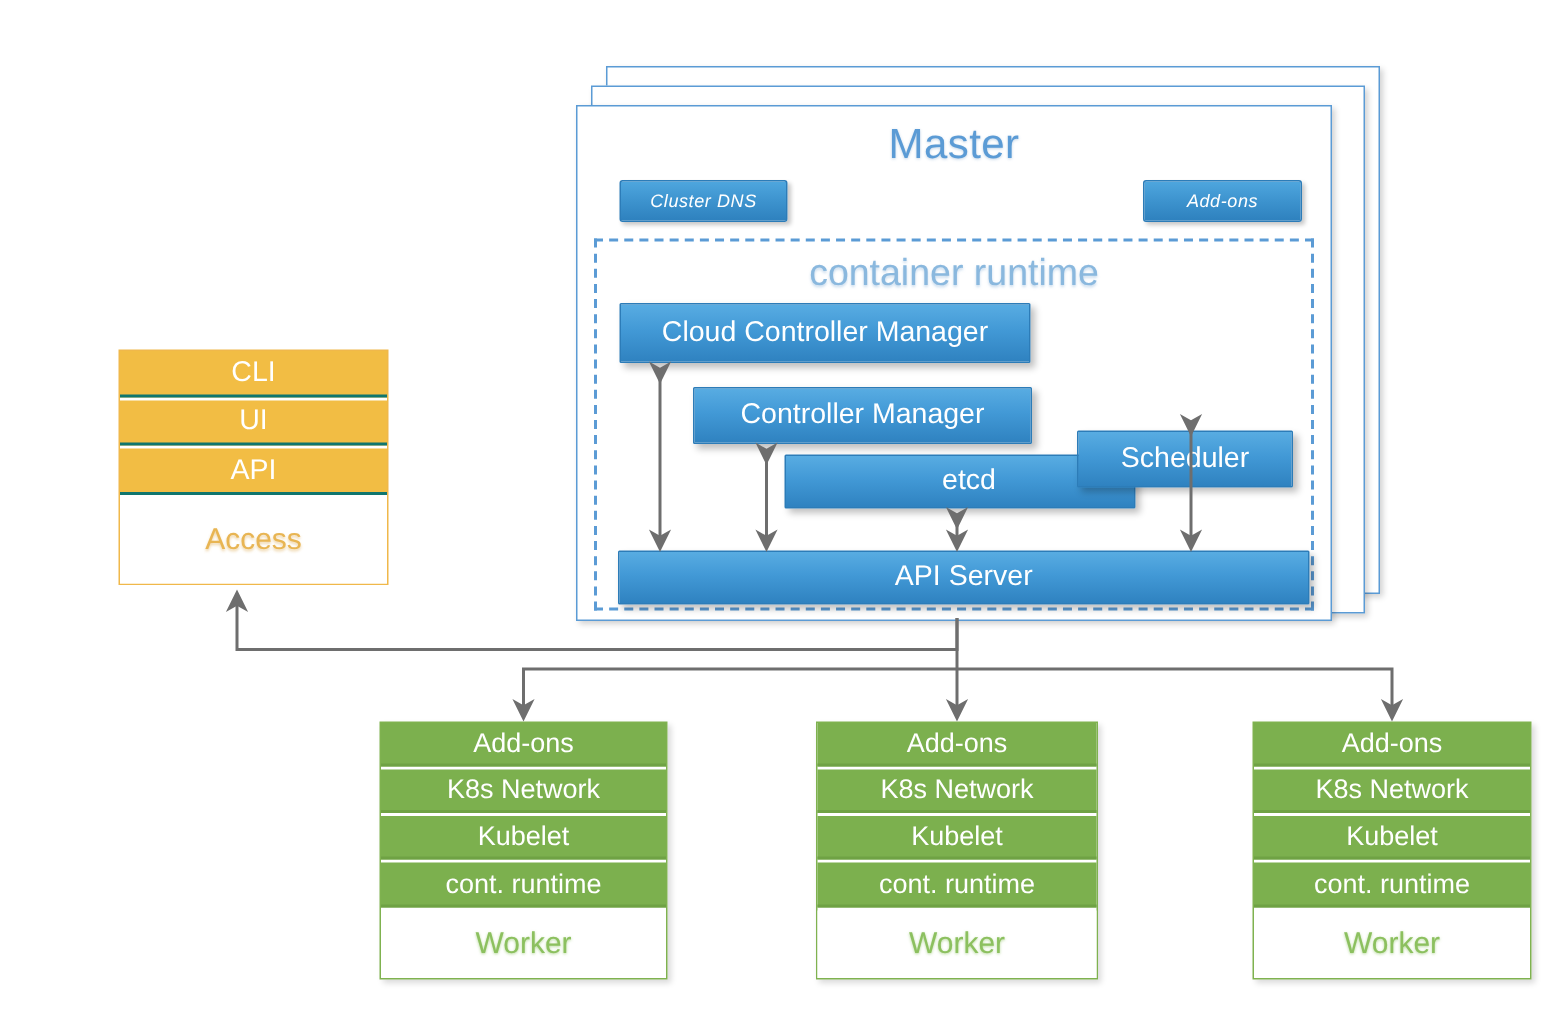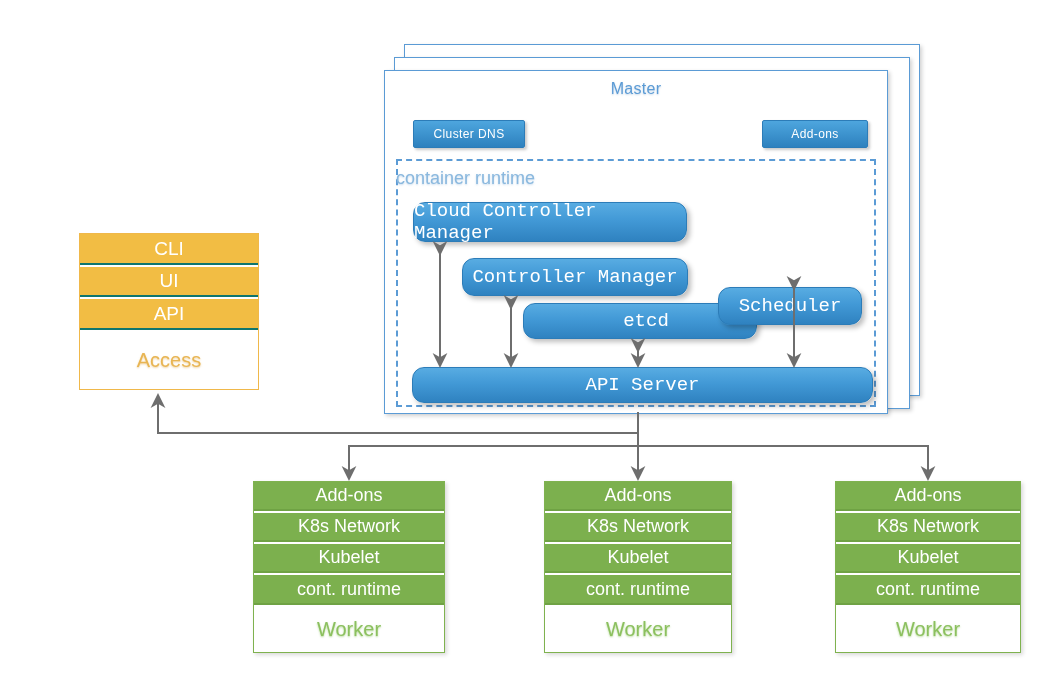--- a/index.html
+++ b/index.html
@@ -21,64 +21,64 @@
     background:#ffffff;
     box-shadow:2px 2px 4px rgba(0,0,0,.18);
   }
   .panel-back3{left:404px;top:44px;width:516px;height:352px;}
   .panel-back2{left:394px;top:57px;width:516px;height:352px;}
   .panel-front{left:384px;top:70px;width:504px;height:344px;}
 
   .master-title{
     left:384px;top:80px;width:504px;
     text-align:center;
-    font-size:16px;
+    font-size:28px;
     color:#5B9BD5;
     text-shadow:0 1px 2px rgba(120,160,200,.45);
     letter-spacing:.3px;
   }
 
   
   .badge{
     background:linear-gradient(to bottom,#4EA6DE 0%,#3D93CE 50%,#2E81BE 100%);
     border:1px solid #2C7CB8;
     border-radius:2px;
     color:#ffffff;
     font-size:12px;
     display:flex;align-items:center;justify-content:center;
     box-shadow:2px 2px 3px rgba(0,0,0,.22);
     letter-spacing:.4px;
+    font-style:italic;
   }
   .badge-dns{left:413px;top:120px;width:112px;height:28px;}
   .badge-addons{left:762px;top:120px;width:106px;height:28px;}
 
   
   .runtime-box{
     left:396px;top:159px;width:480px;height:248px;
     border:2px dashed #5B9BD5;
     background:transparent;
   }
   .runtime-title{
     left:396px;top:168px;width:480px;
-    text-align:left;
-    font-size:18px;
+    text-align:center;
+    font-size:25px;
     color:#8AB8DE;
     text-shadow:0 1px 2px rgba(150,185,220,.55);
   }
 
   
   .bbox{
     background:linear-gradient(to bottom,#58ACE2 0%,#4299D6 45%,#2F82C0 100%);
     border:1px solid #2C7CB8;
     color:#ffffff;
     display:flex;align-items:center;justify-content:center;
     font-size:19px;
     box-shadow:3px 3px 5px rgba(0,0,0,.25);
-    border-radius:12px;
-    font-family:Liberation Mono, monospace;
+    border-radius:1px;
   }
   .b-ccm   {left:413px;top:202px;width:274px;height:40px;}
   .b-cm    {left:462px;top:258px;width:226px;height:38px;}
   .b-etcd  {left:523px;top:303px;width:234px;height:36px;padding-left:12px;}
   .b-sched {left:718px;top:246px;width:144px;height:38px;margin-top:41px;}
   .b-api   {left:412px;top:367px;width:461px;height:36px;}
   .access-frame{
     left:79px;top:233px;width:180px;height:157px;
     border:1px solid #F0B84A;
     background:#ffffff;

